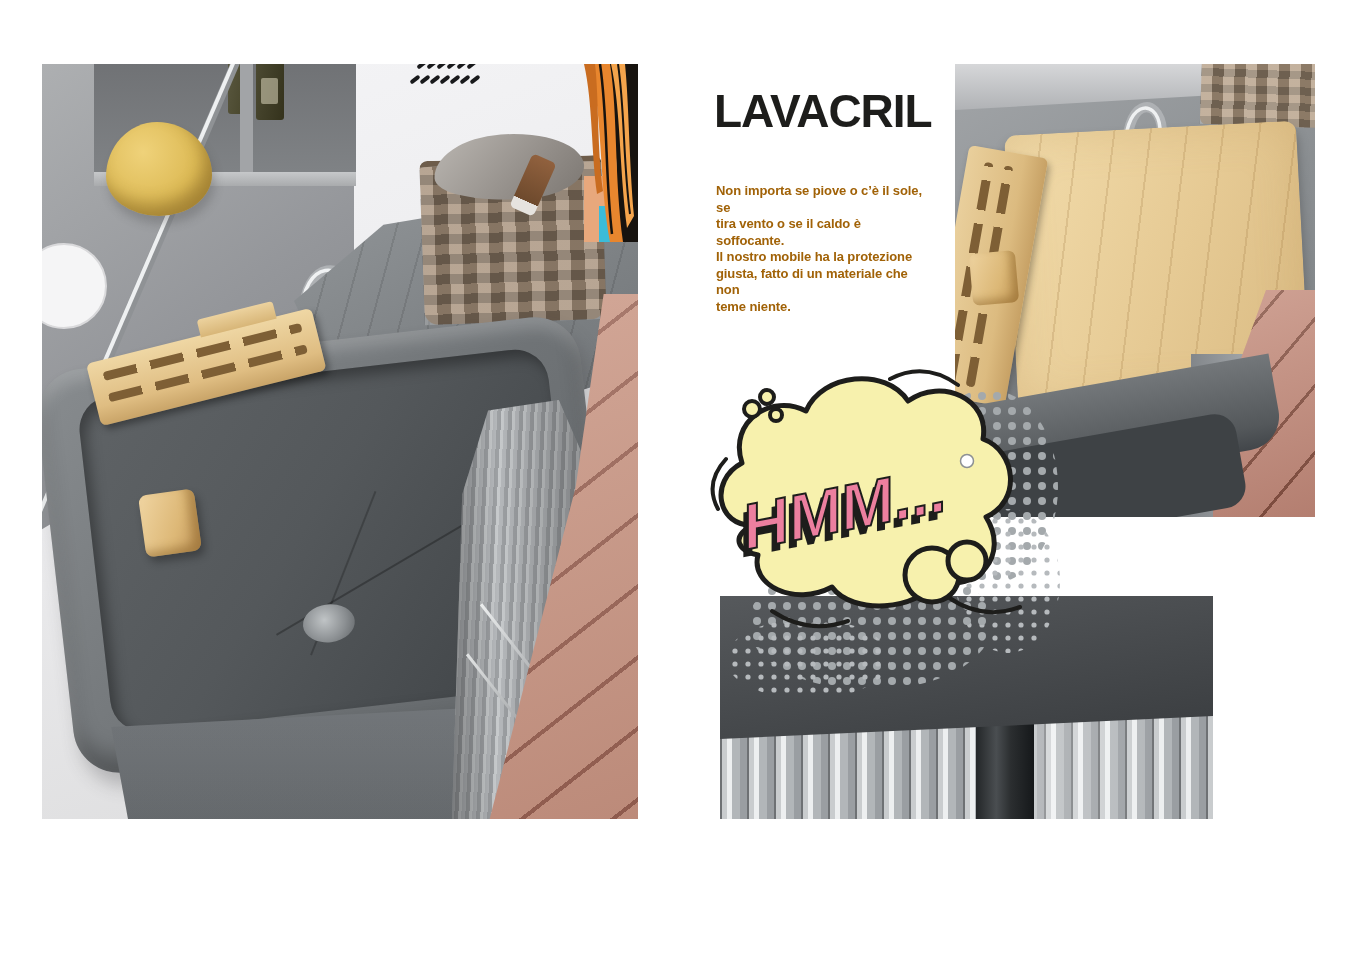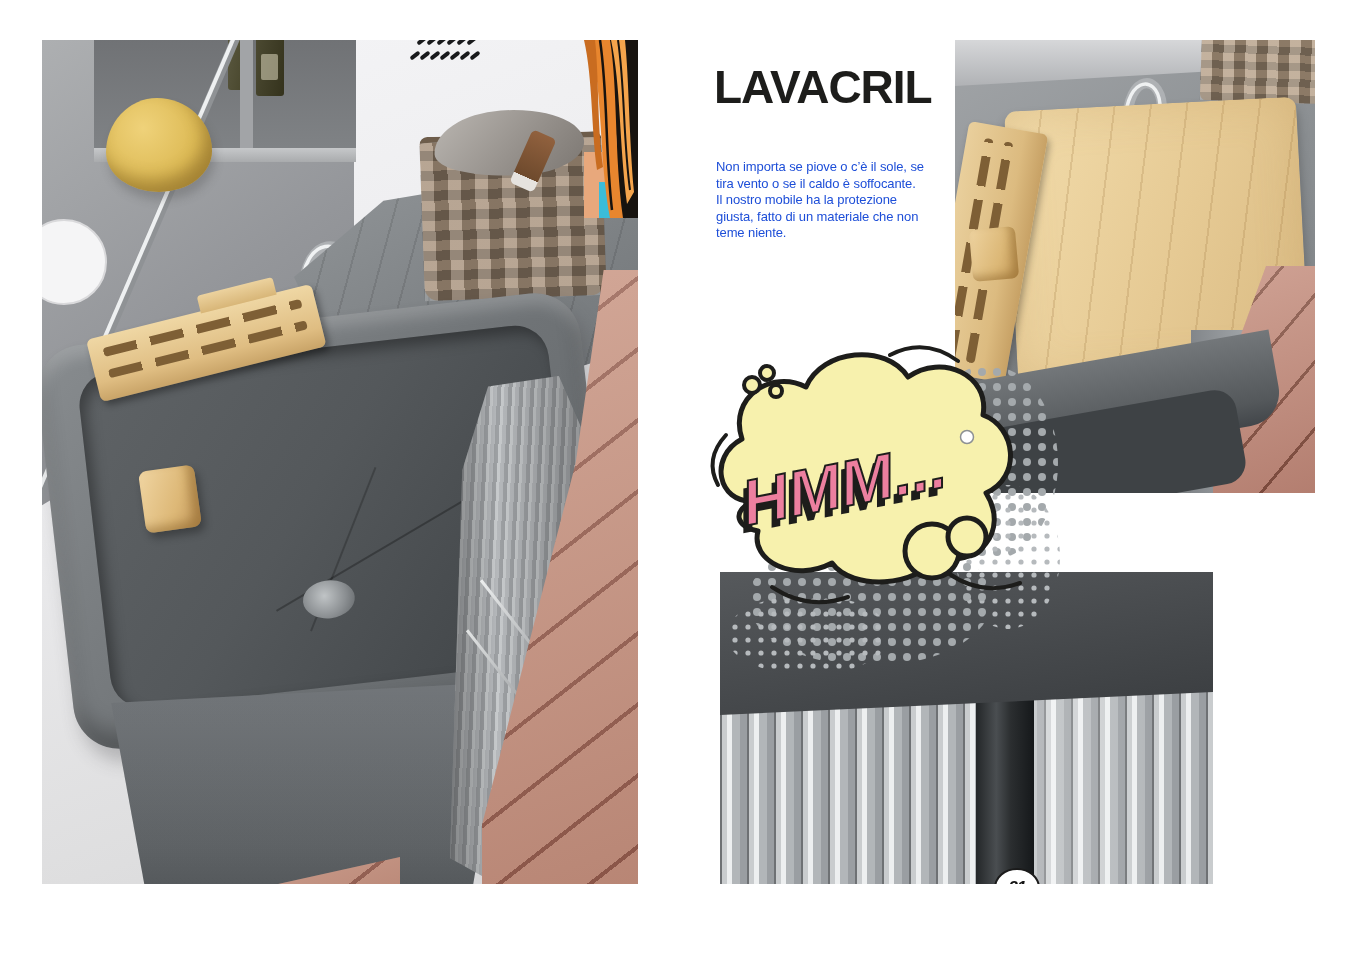--- a/index.html
+++ b/index.html
@@ -1,17 +1,17 @@
 <!DOCTYPE html>
 <html><head>
 <meta charset="utf-8">
 <style>
   html,body{margin:0;padding:0;background:#ffffff;}
-  .canvas{position:relative;width:1356px;height:884px;background:#fff;overflow:hidden;
-          font-family:"Liberation Sans",sans-serif;}
+  .canvas{position:relative;width:1356px;height:795px;background:#fff;overflow:hidden;
+          font-family:"Liberation Sans",sans-serif;margin-top:24px;}
   .photo{position:absolute;overflow:hidden;z-index:1;}
   .abs{position:absolute;}
 
   
   .photo-left{left:42px;top:40px;width:596px;height:875px;
     background:linear-gradient(160deg,#f5f5f7 0%,#ececee 40%,#dededf 78%,#d4d4d6 100%);}
   .wall-panel{left:-8px;top:-8px;width:320px;height:478px;
     clip-path:polygon(0 0,100% 0,100% 60%,0 100%);
     background:linear-gradient(145deg,#aeb0b2 0%,#94969a 55%,#828487 100%);}
   .shelf-inner{left:52px;top:-8px;width:262px;height:122px;background:linear-gradient(#6f7174,#808386);}
@@ -76,22 +76,22 @@
     background:repeating-linear-gradient(-38deg,#c4917f 0 52px,#8e584a 52px 56px);}
   .floor-tint{position:absolute;inset:0;background:linear-gradient(160deg,rgba(255,235,225,.25),rgba(90,40,30,.12));}
   .dash-row{position:absolute;display:flex;gap:6px;}
   .dash{width:4px;height:11px;background:#191a1c;border-radius:2px;transform:rotate(52deg);}
   .photo-svg{position:absolute;left:0;top:0;pointer-events:none;}
 
   
   .title{position:absolute;left:714px;top:34px;width:250px;z-index:2;
     font-size:46px;line-height:44px;font-weight:bold;letter-spacing:-1px;color:#1d1d1b;}
   .title span{display:block;}
-  .para{position:absolute;left:716px;width:214px;z-index:2;color:#1d4ed8;
-    font-size:13px;line-height:16.5px;font-weight:normal;white-space:pre-line;letter-spacing:-.1px;}
+  .para{position:absolute;left:716px;width:214px;z-index:2;color:#a16207;
+    font-size:13px;line-height:16.5px;font-weight:bold;white-space:pre-line;letter-spacing:-.1px;}
   .para-it{top:146px;}
   .para-en{top:243px;}
 
   
   .photo-topright{left:955px;top:40px;width:360px;height:453px;
     background:linear-gradient(150deg,#a2a5a8 0%,#8b8f92 45%,#7d8184 100%);}
   .tr-topwall{left:0;top:0;width:360px;height:46px;
     clip-path:polygon(0 0,100% 0,100% 55%,0 100%);
     background:linear-gradient(#d6d7d9,#b0b2b5);}
   .tr-basket{left:246px;top:-8px;width:122px;height:70px;transform:rotate(2deg);border-radius:6px;

